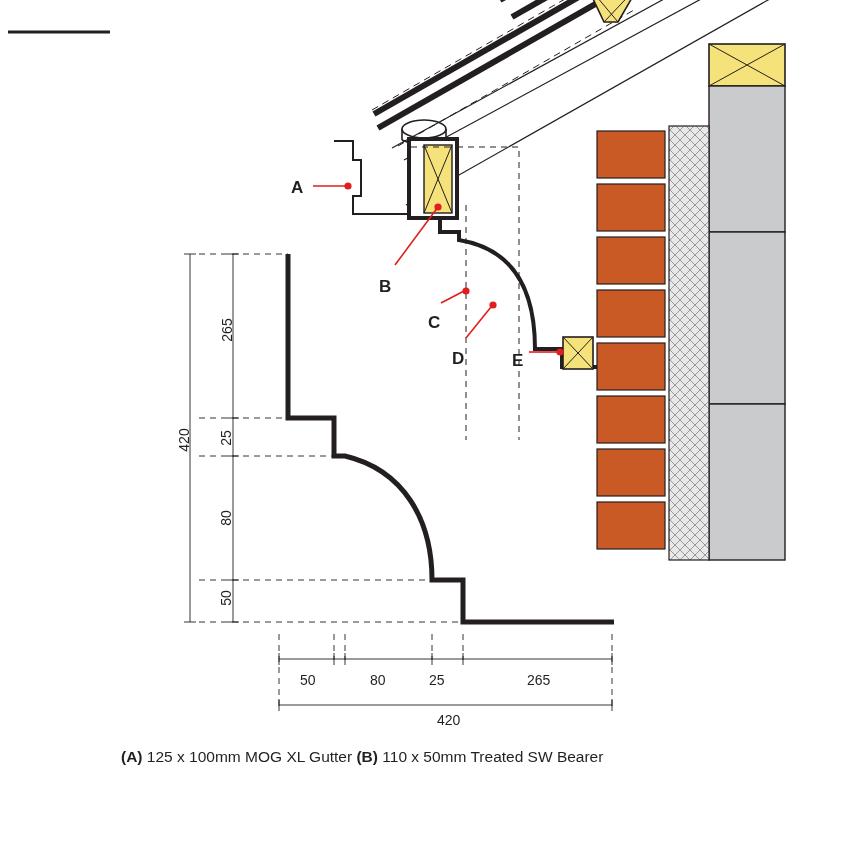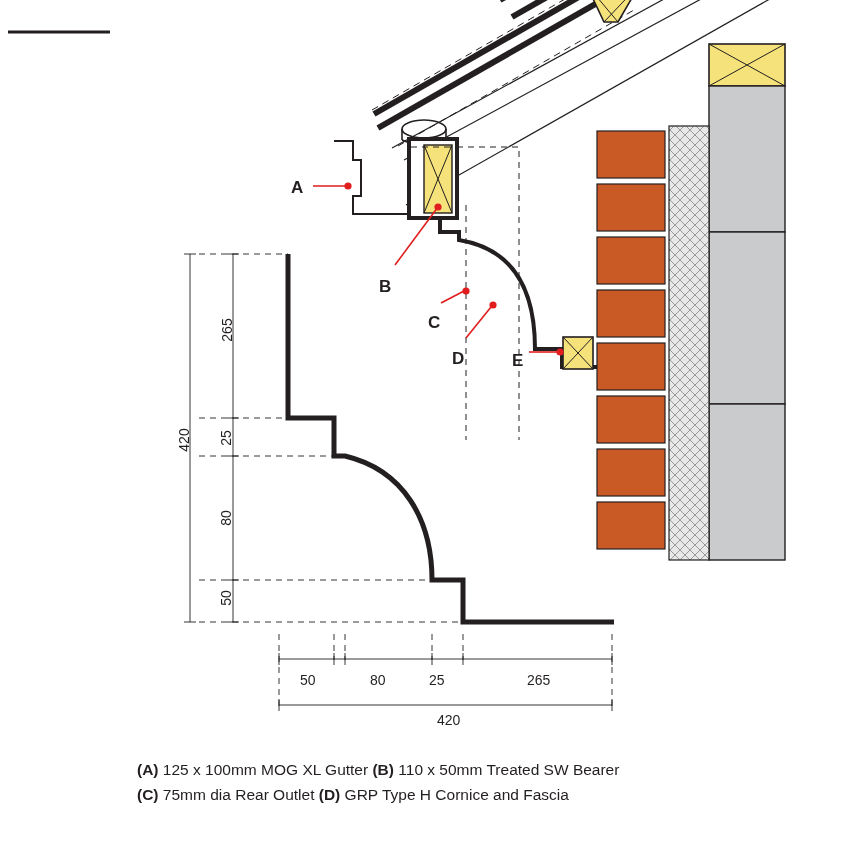--- a/index.html
+++ b/index.html
@@ -25,27 +25,26 @@
     position:absolute;
     font-size:14px;
     color:#231f20;
   }
   .dim-label.vert{
     transform:rotate(-90deg);
     transform-origin:center center;
   }
   .legend{
     position:absolute;
-    left:137px;
+    left:121px;
     top:744px;
     width:700px;
     font-size:15.5px;
     line-height:25px;
     color:#231f20;
-    margin-top:13px;
   }
   .legend .k{font-weight:bold;}
 </style>
 </head>
 <body>
 
 <div id="stage">
 
   <svg class="layer" viewBox="0 0 850 850">
     <defs>
@@ -212,18 +211,15 @@
   <div class="dim-label" style="left:300px;top:672px;">50</div>
   <div class="dim-label" style="left:370px;top:672px;">80</div>
   <div class="dim-label" style="left:429px;top:672px;">25</div>
   <div class="dim-label" style="left:527px;top:672px;">265</div>
   <div class="dim-label" style="left:437px;top:712px;">420</div>
 
   <div class="legend">
     <div>
       <span class="k">(A)</span><span> 125 x 100mm MOG XL Gutter  </span><span class="k">(B)</span><span> 110 x 50mm Treated SW Bearer</span>
     </div>
-    <div>
-      <span class="k">(C)</span><span> 75mm dia Rear Outlet  </span><span class="k">(D)</span><span> GRP Type H Cornice and Fascia</span>
-    </div>
   </div>
 
 </div>
 
 </body></html>

